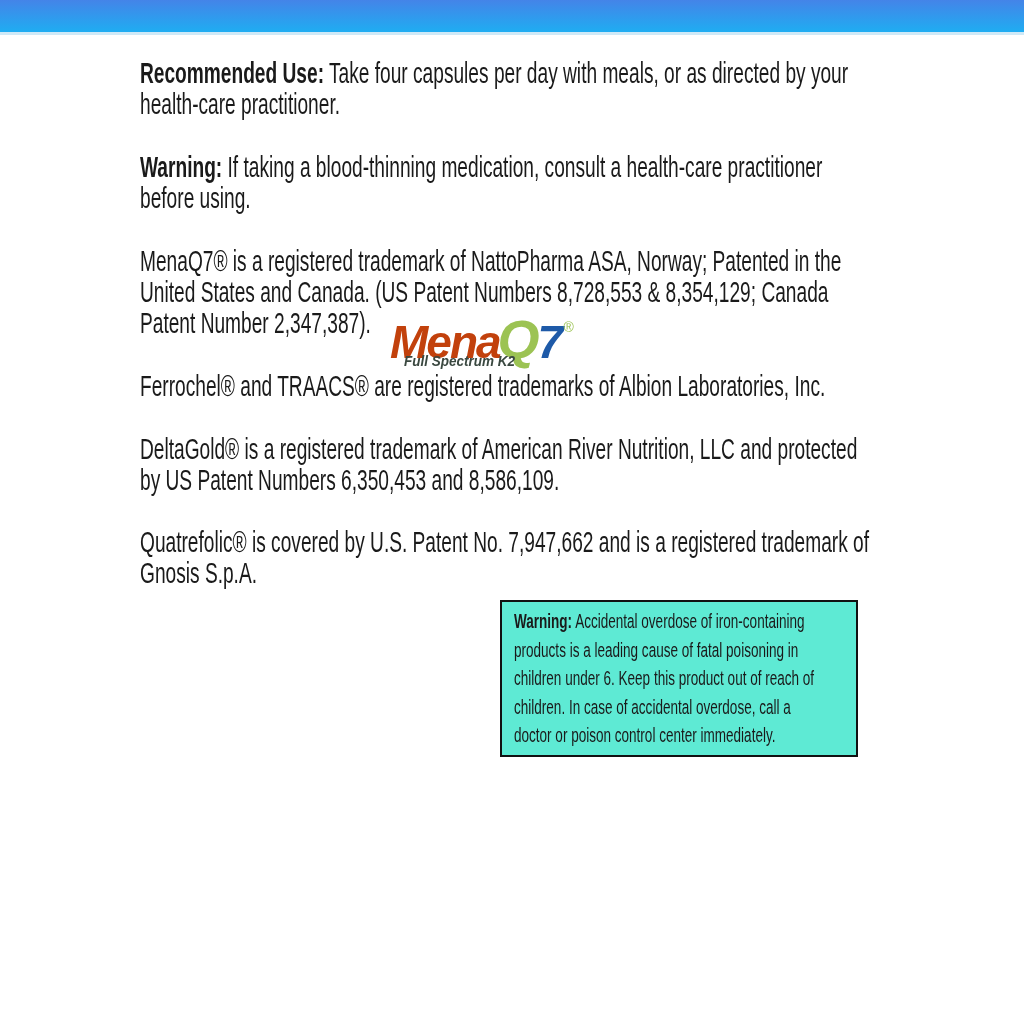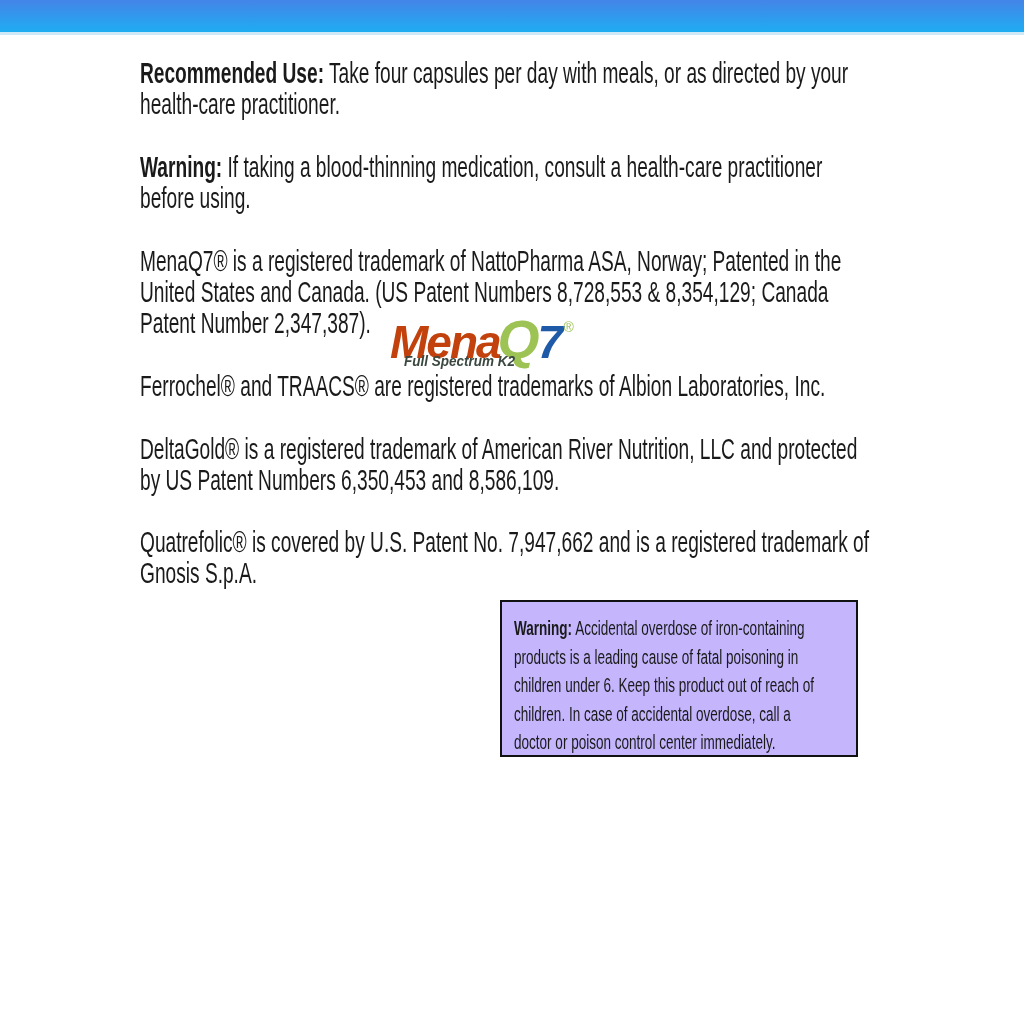--- a/index.html
+++ b/index.html
@@ -14,21 +14,21 @@
            background:linear-gradient(to bottom,#3d86e8,#14b6f6);}
   
   .para{position:absolute;left:140px;}
   .para .line{height:31px;line-height:31px;font-size:29px;white-space:nowrap;
               transform:scaleX(0.66);transform-origin:0 50%;letter-spacing:0;}
   .para .line b{font-weight:bold;}
   .store .line{height:37px;line-height:37px;font-size:30px;font-weight:bold;
                transform:scaleX(0.64);transform-origin:0 50%;white-space:nowrap;}
   
   .warn-box{position:absolute;left:500px;top:600px;width:358px;height:157px;
-            border:2px solid #111;box-sizing:border-box;padding:12px 0 0 12px;background:#c4b5fd;}
+            border:2px solid #111;box-sizing:border-box;padding:5px 0 0 12px;background:#5eead4;}
   .warn-box .line{height:28.6px;line-height:28.6px;font-size:20.5px;white-space:nowrap;
                   transform:scaleX(0.66);transform-origin:0 50%;}
   .warn-box .line b{font-weight:bold;}
   
   .menaq7-logo{position:absolute;left:390px;top:308px;font-style:italic;white-space:nowrap;}
   .menaq7-logo .mena{font-size:46px;font-weight:bold;color:#c2410c;letter-spacing:-2px;}
   .menaq7-logo .q{font-size:54px;font-weight:bold;color:#9cc353;letter-spacing:-2px;margin-left:-2px;}
   .menaq7-logo .seven{font-size:46px;font-weight:bold;color:#1e5aa8;}
   .menaq7-logo .reg{font-size:14px;color:#9cc353;vertical-align:26px;}
   .menaq7-tagline{position:absolute;left:404px;top:352px;font-size:15px;font-style:italic;

